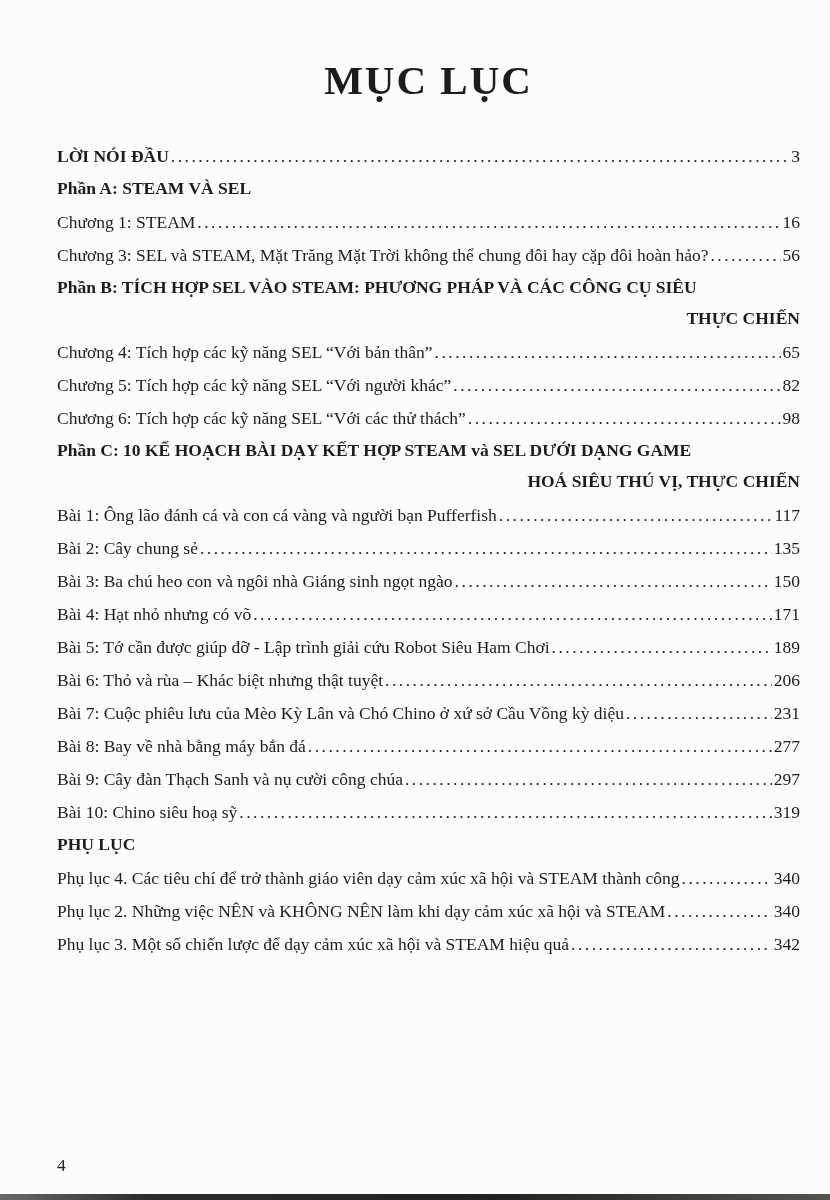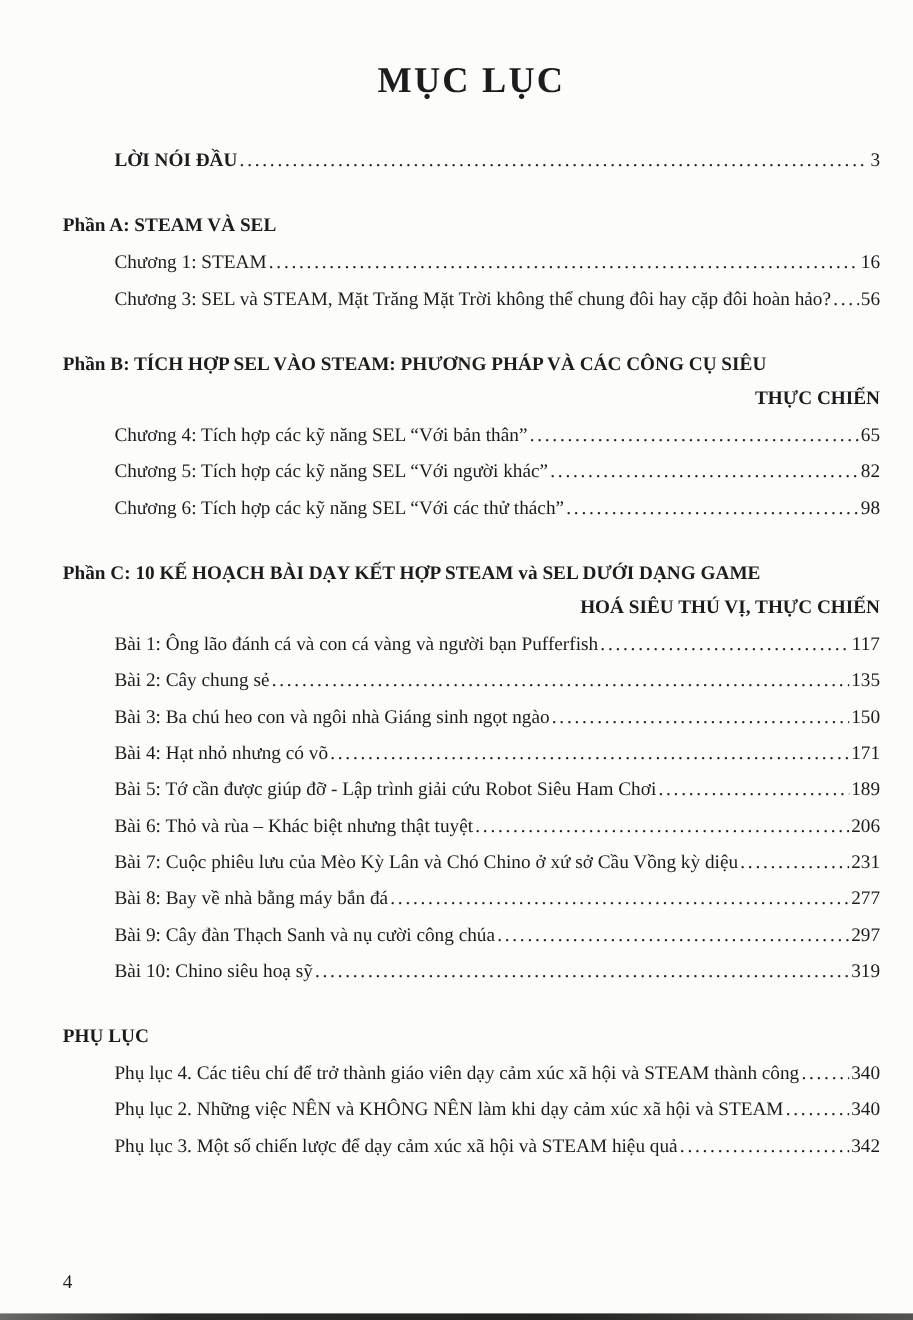--- a/index.html
+++ b/index.html
@@ -13,32 +13,31 @@
     font-family: "Liberation Serif", serif;
     color: #1c1c1c;
     position: relative;
     overflow: hidden;
   }
   .content {
     padding: 56px 30px 0 57px;
   }
   .title {
     text-align: center;
-    font-size: 33px;
+    font-size: 41px;
     font-weight: bold;
     letter-spacing: 2px;
     margin: 0 0 36px 0;
   }
   .toc-list { width: 100%; }
   .row {
     display: flex;
     align-items: baseline;
     font-size: 17.5px;
     line-height: 33px;
-    margin-left: 47px;
   }
   .row .label {
     flex-shrink: 0;
     max-width: 100%;
   }
   .row.bold .label { font-weight: bold; }
   .dots {
     flex: 1;
     min-width: 0;
     overflow: hidden;
@@ -50,21 +49,20 @@
     letter-spacing: 2.5px;
   }
   .pagenum {
     flex-shrink: 0;
     text-align: right;
   }
   .heading {
     font-weight: bold;
     font-size: 17.5px;
     line-height: 31px;
-    margin-top: 27px;
     margin-bottom: 2px;
   }
   .heading .line2 { padding-left: 56px; text-align: right; }
   .page-number {
     position: absolute;
     left: 57px;
     bottom: 24px;
     font-size: 17.5px;
   }
   .scan-bottom-edge {

